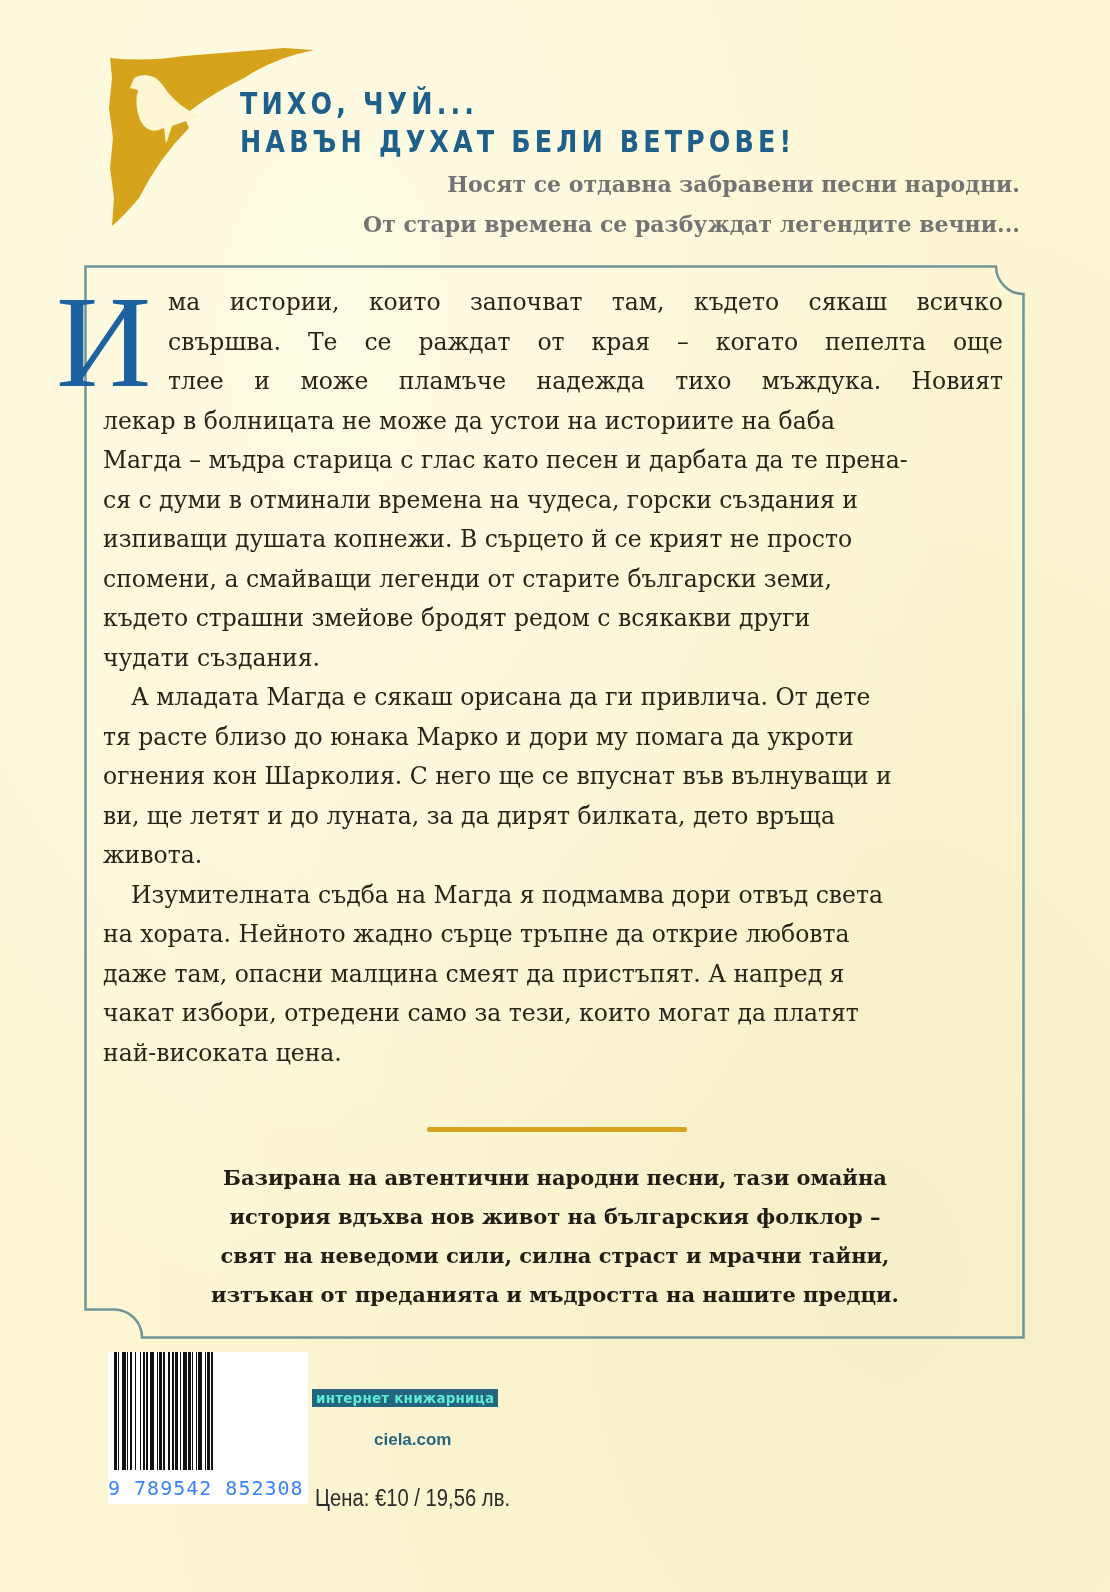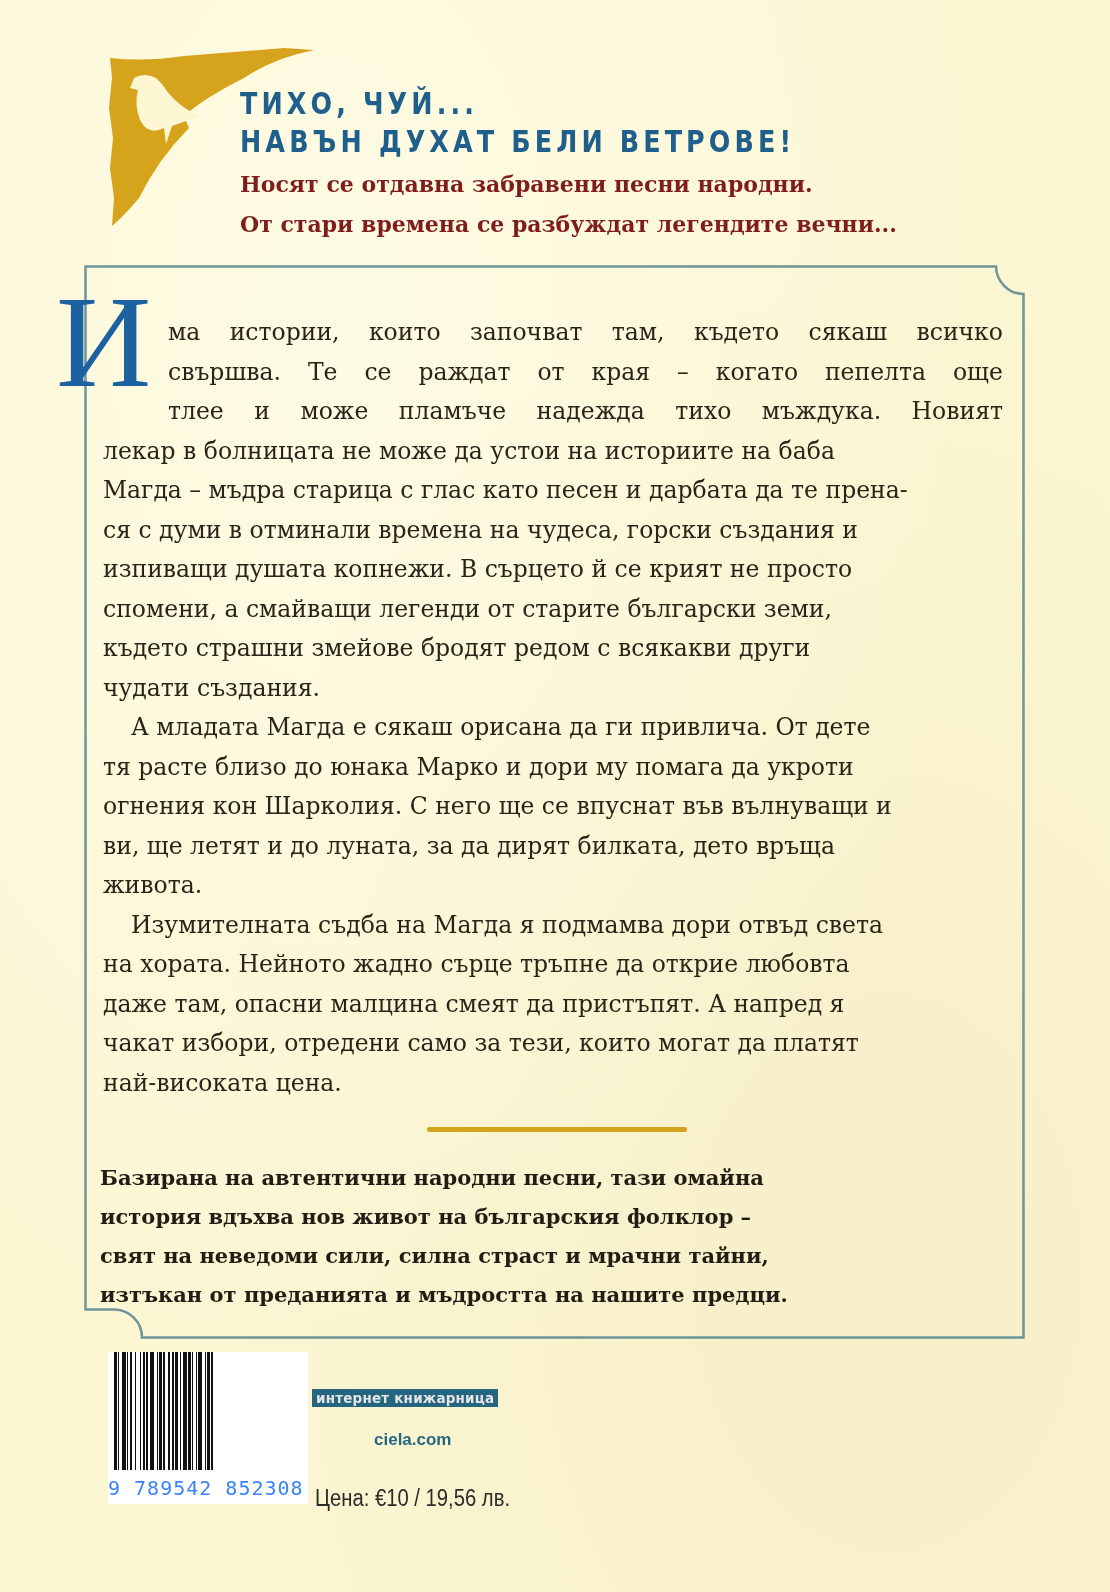--- a/index.html
+++ b/index.html
@@ -13,54 +13,53 @@
   }
   .corner-ornament { position: absolute; left: 104px; top: 48px; width: 220px; height: 180px; }
   .header-block { position: absolute; left: 240px; top: 84px; width: 780px; }
   .tagline-line {
     font-family: "DejaVu Sans", sans-serif; font-weight: bold; color: #1f5f8b;
     font-size: 31px; letter-spacing: 5px; line-height: 38px; transform: scaleX(0.82);
     transform-origin: left center; white-space: nowrap;
   }
   .subtitle-line {
     font-family: "DejaVu Serif", serif; font-weight: bold; font-size: 22px;
-    line-height: 40px; color: #7f1d1d; white-space: nowrap;
+    line-height: 40px; color: #737373; white-space: nowrap; text-align: right;
   }
   .subtitle-line.first { margin-top: 4px; }
 
   .frame { position: absolute; left: 84px; top: 265px; width: 941px; height: 1074px; }
   .frame svg { position: absolute; left: 0; top: 0; }
 
   .drop-cap {
     position: absolute; left: 56px; top: 286px; font-family: "Liberation Serif", serif;
     font-size: 132px; line-height: 112px; color: #1d62a0; font-weight: normal;
   }
   .body-text {
     position: absolute; left: 103px; top: 283px; width: 900px;
     font-family: "DejaVu Serif", serif; font-size: 23.5px; line-height: 39.5px;
     color: #2a2418;
-    margin-top: 30px;
   }
   .body-text p { margin: 0; text-align: justify; }
   .line { display: block; white-space: nowrap; }
   .ind-first { padding-left: 65px; }
   .indent { text-indent: 28px; }
   .justify-line { display: flex; justify-content: space-between; white-space: nowrap; }
 
   .gold-rule { position: absolute; left: 427px; top: 1127px; width: 260px; height: 5px; background: #d6a31c; border-radius: 2px; }
 
-  .closing { position: absolute; left: 100px; top: 1158px; width: 910px; 
+  .closing { position: absolute; left: 100px; top: 1158px; width: 910px; text-align: center;
     font-family: "DejaVu Serif", serif; font-weight: bold; font-size: 21px; line-height: 39px; color: #221d14; }
   .closing div { white-space: nowrap; }
 
   .barcode { position: absolute; left: 108px; top: 1352px; width: 200px; height: 152px; background: #ffffff; }
   .barcode-bars { position: absolute; left: 6px; top: 0; width: 190px; height: 118px; display: flex; align-items: stretch; }
   .barcode-bars span { display: block; background: #111; }
   .barcode-num { position: absolute; left: 0; bottom: 4px; width: 200px; font-family: "DejaVu Sans Mono", monospace; font-size: 20px; color: #3b82f6; letter-spacing: 1px; }
-  .shop-badge { position: absolute; left: 312px; top: 1389px; background: #24657f; color: #e5e5e5;
+  .shop-badge { position: absolute; left: 312px; top: 1389px; background: #24657f; color: #5eead4;
     font-family: "DejaVu Sans", sans-serif; font-weight: bold; font-size: 13.5px; padding: 1px 4px; letter-spacing: 0.2px; }
   .site-link { position: absolute; left: 374px; top: 1430px; font-family: "Liberation Sans", sans-serif; font-weight: bold; font-size: 17px; color: #24657f; }
   .price { position: absolute; left: 315px; top: 1485px; font-family: "Liberation Sans", sans-serif; font-size: 23px; color: #2b2b2b; transform: scaleX(0.88); transform-origin: left center; white-space: nowrap; }
 </style>
 </head>
 <body>
 
 <div class="corner-ornament">
   <svg width="220" height="180" viewBox="0 0 220 180">
     <path d="M6 10 Q40 14 80 8 Q130 4 180 0 L210 2 Q170 10 140 30 Q100 50 80 68 L85 80 Q55 110 35 150 Q20 168 8 178 L10 150 L6 120 L9 90 L5 60 L8 30 Z" fill="#d6a31c"></path>

